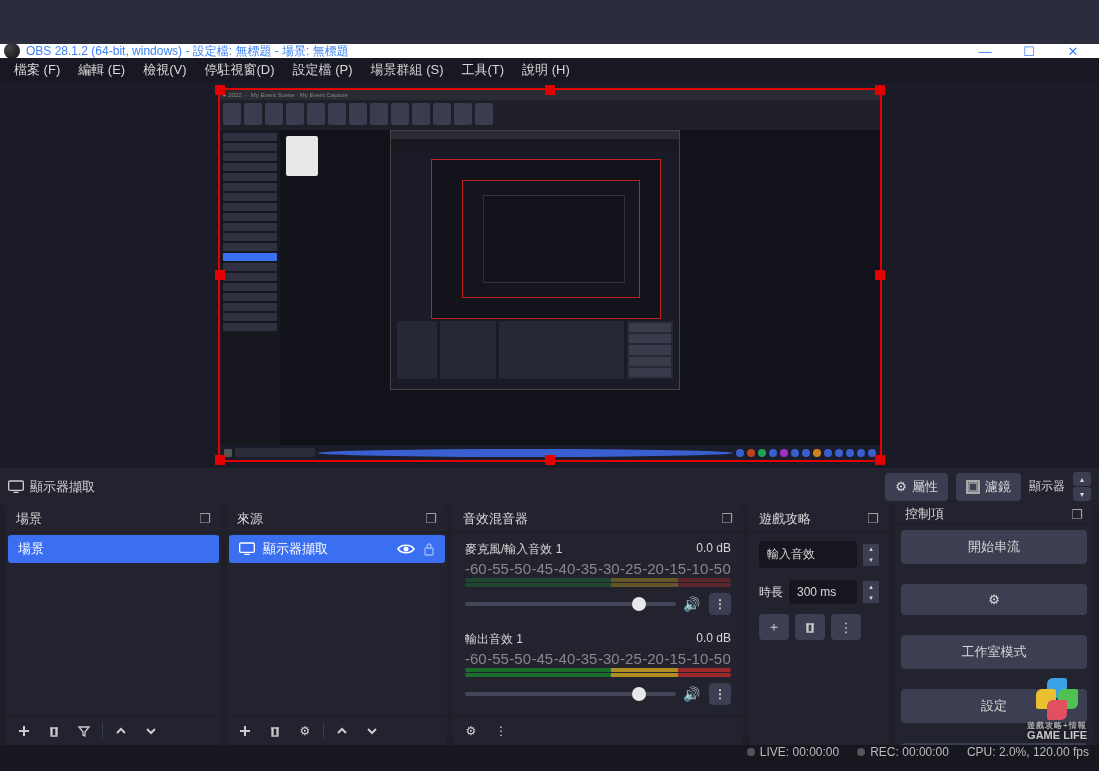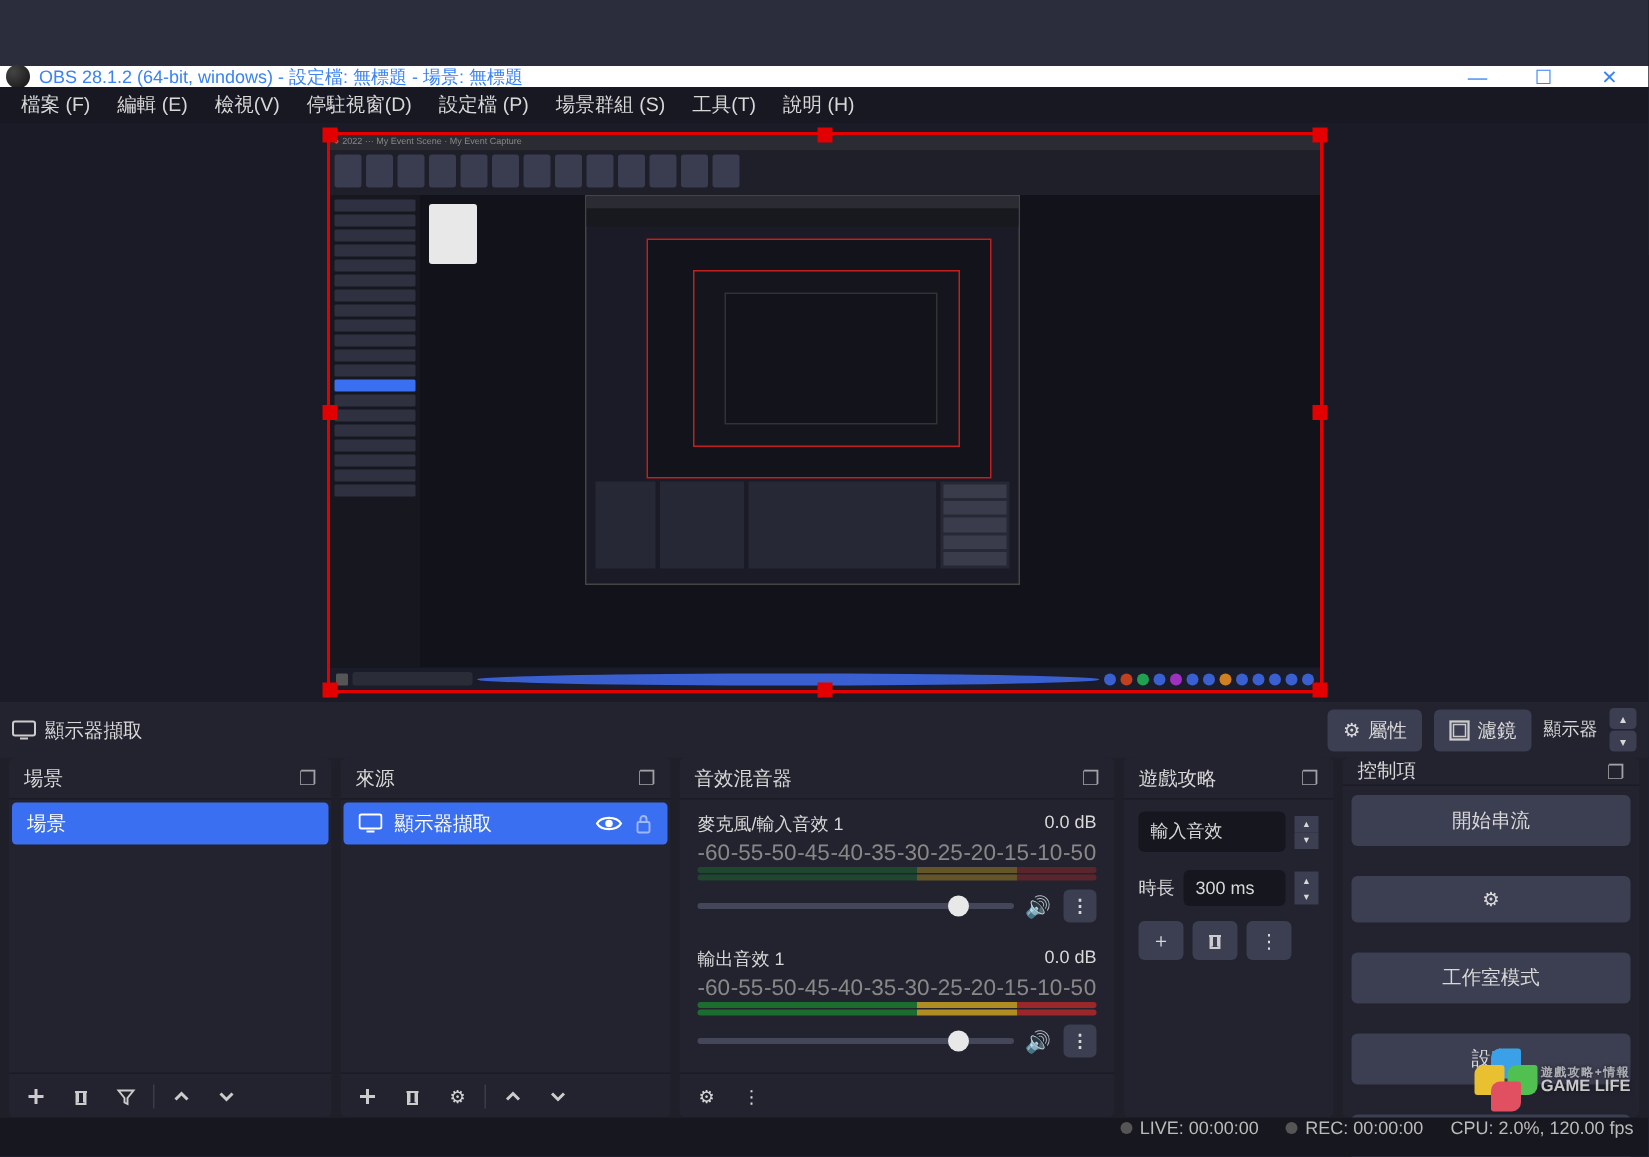--- a/index.html
+++ b/index.html
@@ -104,21 +104,21 @@
 .ctrl-row { display: flex; gap: 5px; }
 .ctrl-row .ctrl-btn:first-child { flex: 1; }
 .ctrl-row .ctrl-btn.sq { width: 34px; padding:8px 0;}
 
 
 .statusbar { height: 26px; background: #17181f; display: flex; align-items: flex-start; padding: 0 10px; gap: 18px; font-size: 12px; justify-content: flex-end; color: #bbb;}
 .statusbar .st-item{ display:flex; align-items:center; gap:5px;}
 .statusbar .dot{ width:8px;height:8px;border-radius:50%; background:#555;}
 
 
-.watermark { position: absolute; right: 12px; bottom: 30px; display: flex; align-items: center; gap:2px; pointer-events:none; z-index:50;}
+.watermark { position: absolute; right: 12px; bottom: 30px; display: flex; align-items: center; gap:2px; pointer-events:none; z-index:50;flex-direction:column;}
 .watermark .wlogo{ position:relative; width:42px; height:42px;}
 .watermark .wlogo div{ position:absolute; width:20px; height:20px; border-radius:6px 2px 6px 2px;}
 .watermark .wtxt{ font-family: Arial; font-weight:900; color:rgba(230,230,230,.85); font-size:11px; line-height:1; text-shadow:0 0 3px rgba(0,0,0,.6);}
 .watermark .wtxt .jp{ font-size:8px; letter-spacing:1px; opacity:.8; display:block;}
 
 svg{ display:block;}
 </style>
 </head>
 <body>
 

